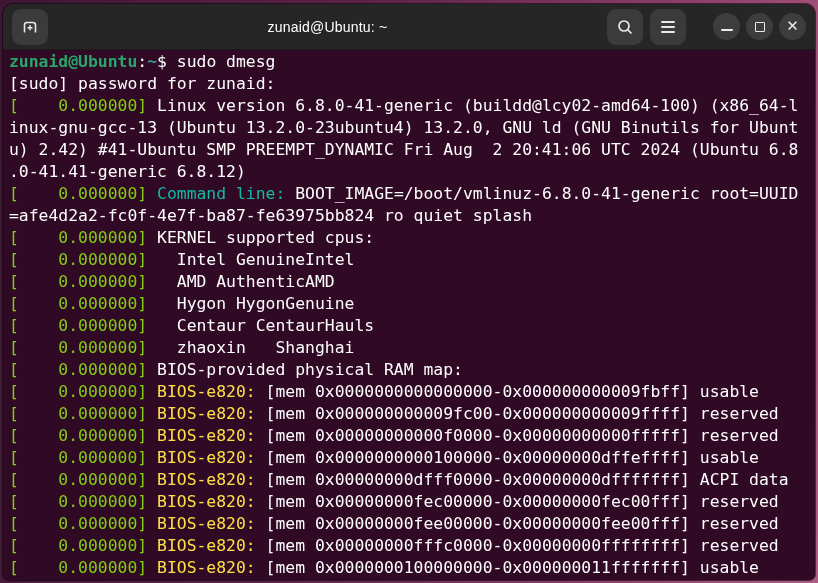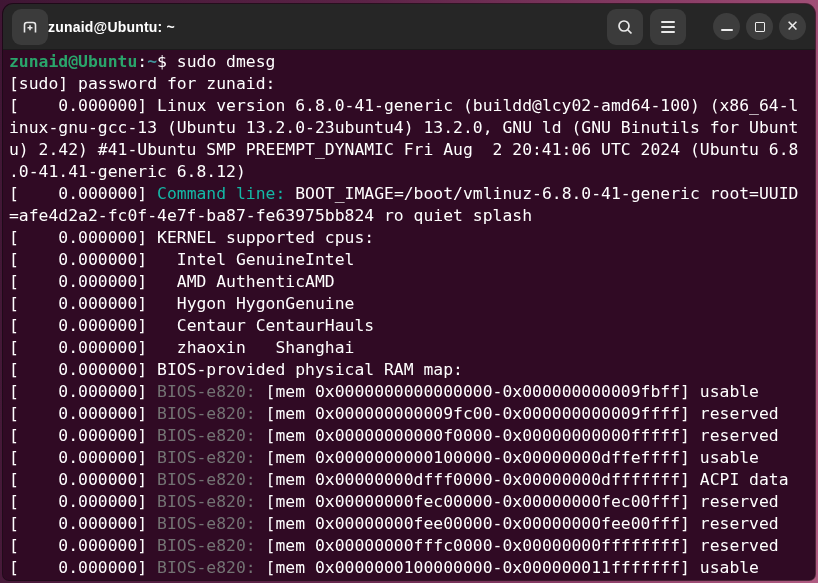--- a/index.html
+++ b/index.html
@@ -33,23 +33,23 @@
     background: #3b3b3b;
     border: none;
     display: flex;
     align-items: center;
     justify-content: center;
     cursor: pointer;
     color: #e9e9e9;
   }
   .title {
     flex: 1;
-    text-align: left;
+    text-align: center;
     color: #ffffff;
-    font-weight: bold;
+    font-weight: normal;
     font-size: 14px;
     letter-spacing: 0.2px;
     white-space: nowrap;
   }
   .tb-right { display: flex; align-items: center; gap: 7px; }
   .tb-circle {
     width: 27px; height: 27px;
     border-radius: 50%;
     background: #3d3d3d;
     border: none;
@@ -77,23 +77,23 @@
     font-family: "DejaVu Sans Mono", "Liberation Mono", monospace;
     font-size: 16.4px;
     line-height: 22px;
     color: #ffffff;
     white-space: pre;
     overflow: hidden;
     cursor: text;
   }
   .line { height: 22px; }
   .c-fg     { color: #ffffff; }
-  .c-green  { color: #ffffff; text-align: center; }
+  .c-green  { color: #84cc16; text-align: center; }
   .c-olive  { color: #14b8a6; }
-  .c-tan    { color: #737373; }
+  .c-tan    { color: #fde047; }
   .c-path   { color: #41949c; font-weight: bold; }
   .c-prompt { color: #2aa56b; font-weight: bold; margin-top: 48px; }
 </style>
 </head>
 <body>
 
 <div class="window">
 
   <div class="titlebar">
     <button class="tb-btn">

